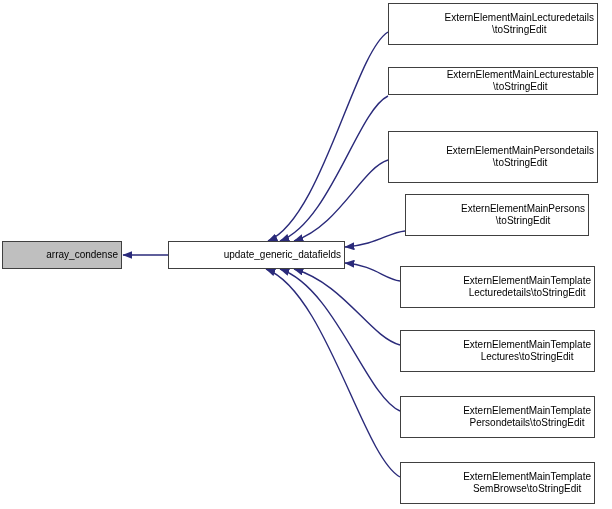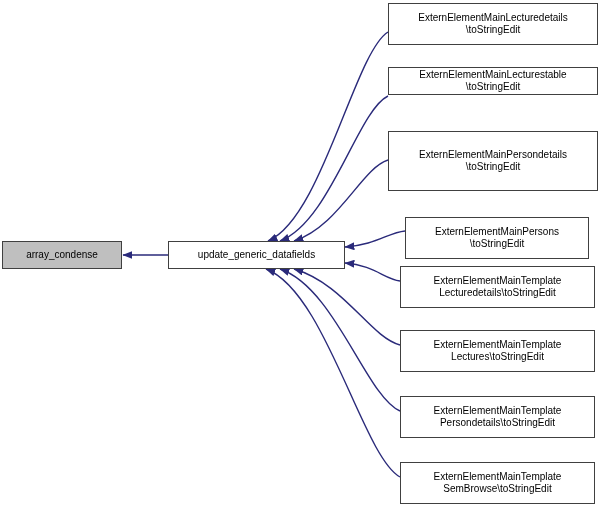--- a/index.html
+++ b/index.html
@@ -26,21 +26,21 @@
     width: 612px;
     height: 509px;
   }
   .node {
     position: absolute;
     box-sizing: border-box;
     background: #ffffff;
     border: 1px solid #404040;
     display: flex;
     align-items: center;
-    justify-content: center;
+    justify-content: flex-end;
     text-align: center;
     color: #000000;
     font-size: 10px;
     line-height: 12px;
     letter-spacing: 0px;
     white-space: pre-line;
     z-index: 3;
   }
   .node.highlight {
     background: #bfbfbf;
@@ -86,26 +86,26 @@
   <div class="node" style="left:388px; top:3px; width:210px; height:42px;">
     <span class="label">ExternElementMainLecturedetails
 \toStringEdit</span>
   </div>
 
   <div class="node" style="left:388px; top:67px; width:210px; height:28px;">
     <span class="label">ExternElementMainLecturestable
 \toStringEdit</span>
   </div>
 
-  <div class="node" style="left:388px; top:131px; width:210px; height:60px;">
+  <div class="node" style="left:388px; top:131px; width:210px; height:52px;">
     <span class="label">ExternElementMainPersondetails
 \toStringEdit</span>
   </div>
 
-  <div class="node" style="left:405px; top:217px; width:184px; height:42px;">
+  <div class="node" style="left:405px; top:194px; width:184px; height:42px;">
     <span class="label">ExternElementMainPersons
 \toStringEdit</span>
   </div>
 
   <div class="node" style="left:400px; top:266px; width:195px; height:42px;">
     <span class="label">ExternElementMainTemplate
 Lecturedetails\toStringEdit</span>
   </div>
 
   <div class="node" style="left:400px; top:330px; width:195px; height:42px;">

